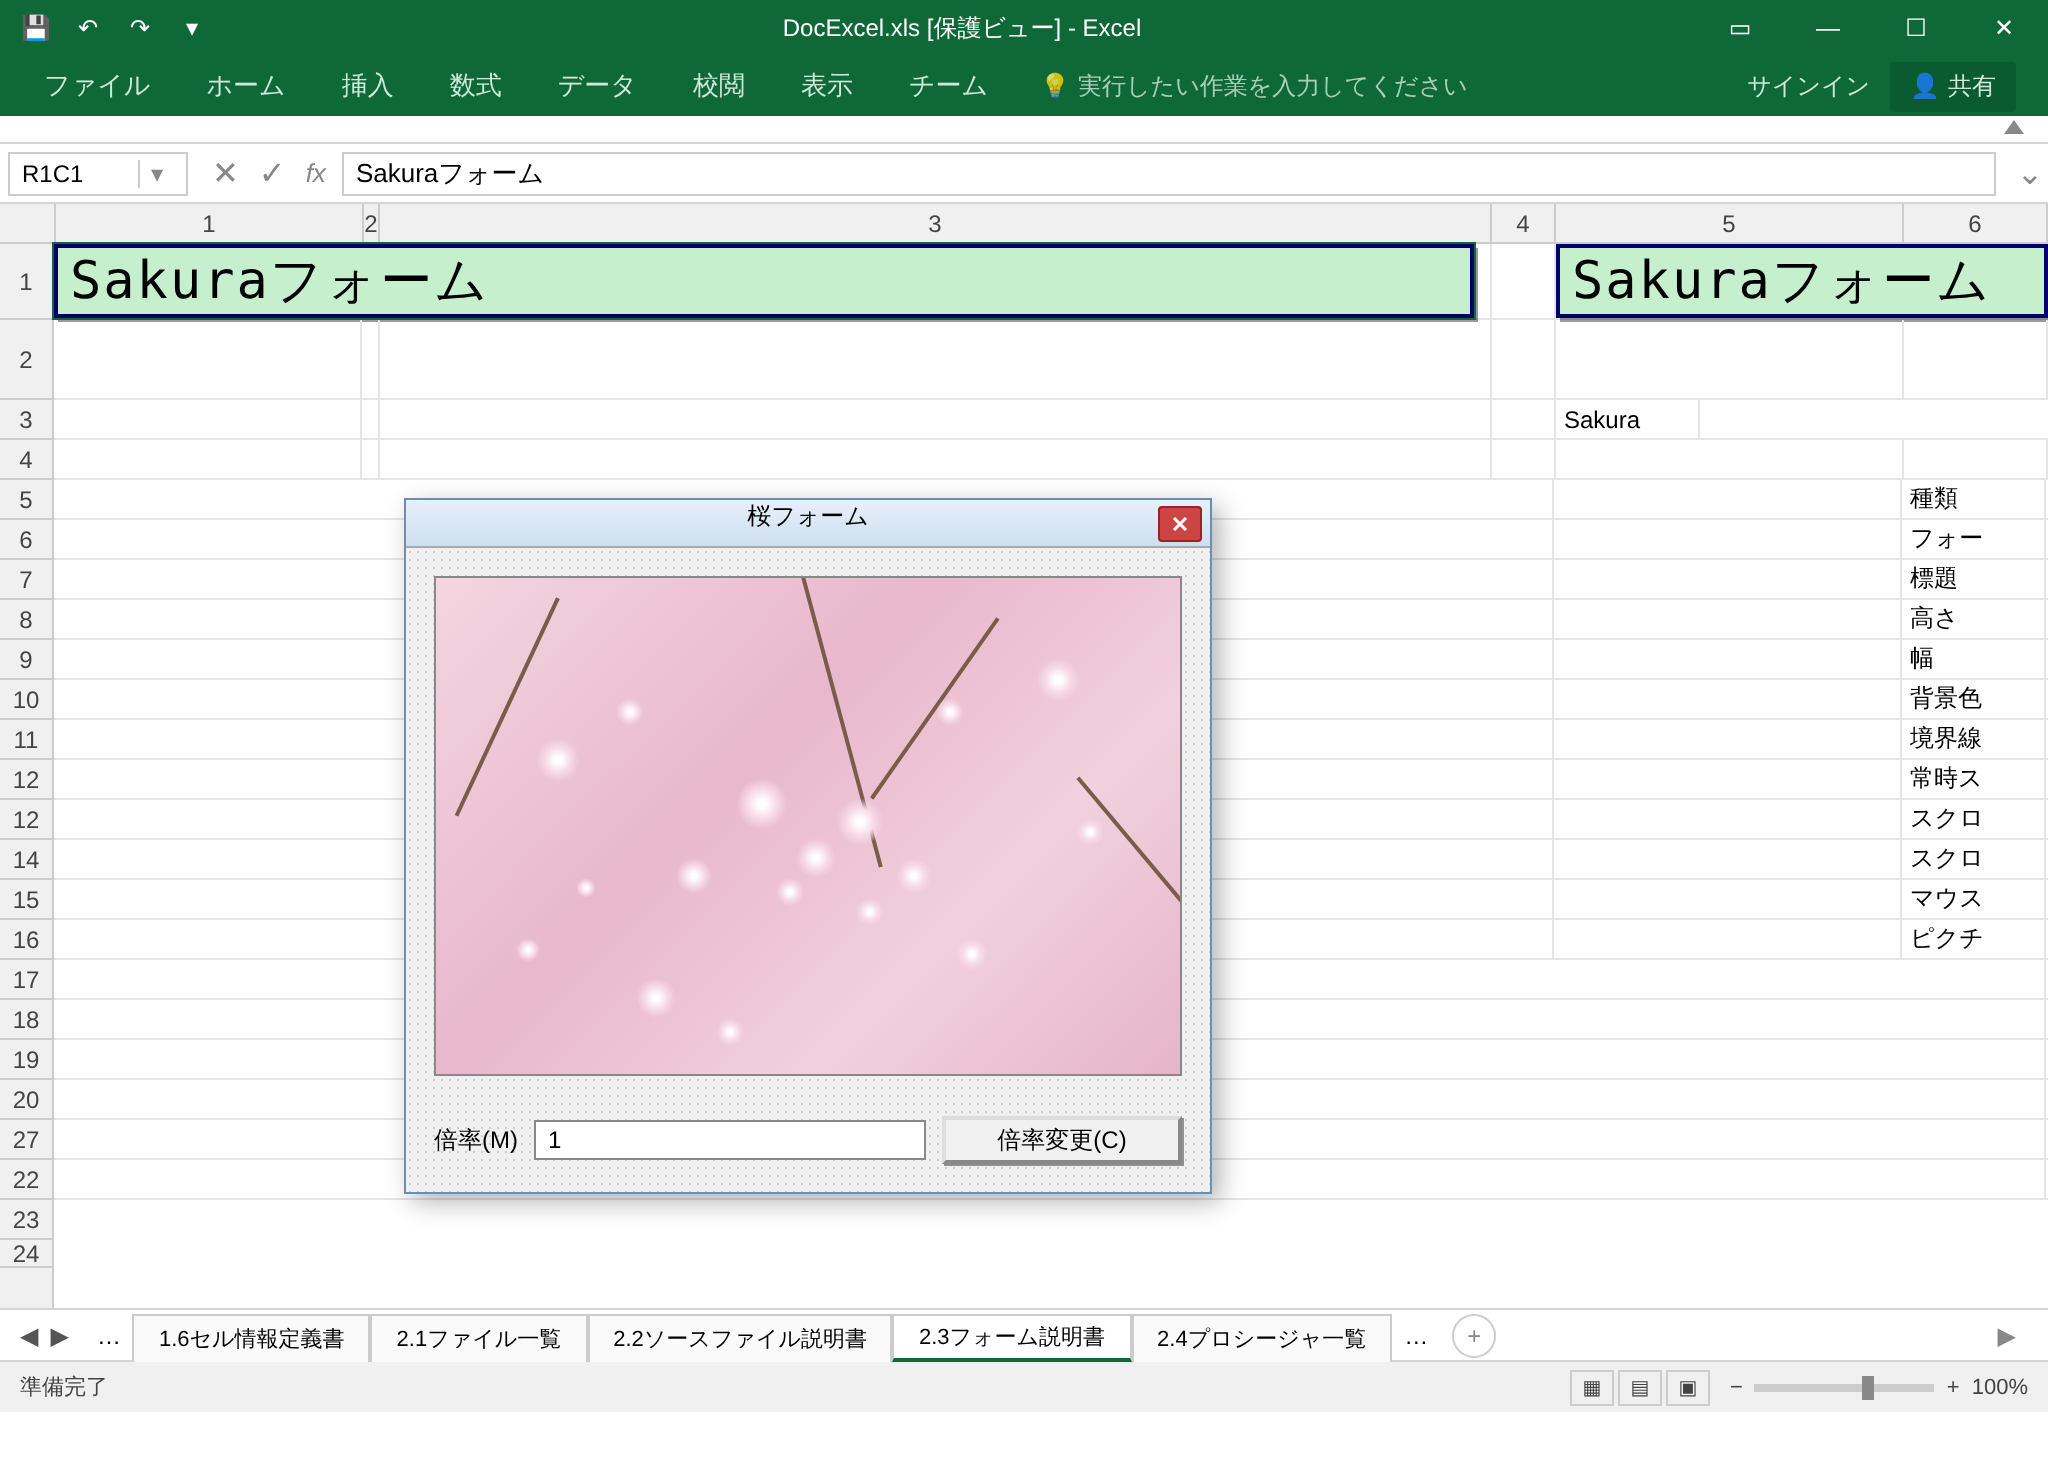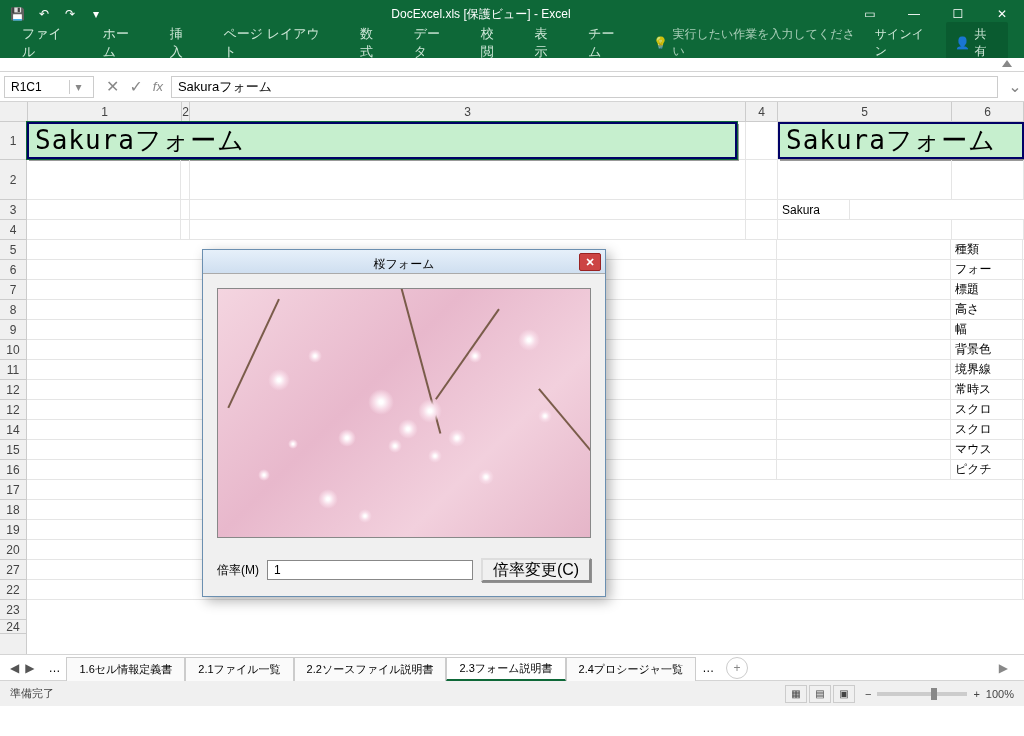--- a/index.html
+++ b/index.html
@@ -39,28 +39,28 @@
 .rh.big { height: 38px; line-height: 38px; }
 .cells { position: relative; flex: 1; }
 .row { display: flex; height: 20px; border-bottom: 1px solid #e5e5e5; }
 .row.big { height: 38px; }
 .cell { border-right: 1px solid #e5e5e5; font-size: 12px; padding: 0 4px; display: flex; align-items: center; white-space: nowrap; overflow: hidden; }
 
 .title-cell { background: #c6efce; border: 2px solid #006; font-family: 'MS UI Gothic', monospace; font-size: 26px; letter-spacing: 1px; padding: 0 6px; box-shadow: 2px 2px 0 rgba(0,0,0,.4); }
 .tag-cell { background: #ffffcc; border: 1px solid #999; font-size: 12px; text-align: center; padding: 0 6px; letter-spacing: 2px; box-shadow: 1px 1px 0 rgba(0,0,0,.2); }
 
 .dialog { position: absolute; left: 175px; top: 127px; width: 404px; background: #f0f0f0; border: 1px solid #6b8fb0; box-shadow: 4px 4px 12px rgba(0,0,0,.3); }
-.dlg-title { height: 24px; background: linear-gradient(#e6f0fa,#cfdff0); display: flex; align-items: flex-end; justify-content: center; font-size: 12px; position: relative; border-bottom: 1px solid #aaa; }
+.dlg-title { height: 24px; background: linear-gradient(#e6f0fa,#cfdff0); display: flex; align-items: flex-start; justify-content: center; font-size: 12px; position: relative; border-bottom: 1px solid #aaa; }
 .dlg-close { position: absolute; right: 4px; top: 3px; width: 22px; height: 18px; background: #c44; border: 1px solid #922; border-radius: 2px; color: #fff; font-size: 11px; display: flex; align-items: center; justify-content: center; font-weight: bold; cursor: pointer; }
 .dlg-body { padding: 14px; background-image: radial-gradient(#ccc 0.5px, transparent 0.5px); background-size: 4px 4px; }
 .sakura-img { width: 100%; height: 250px; border: 1px solid #888; background: linear-gradient(135deg,#f4d5e0,#e8b8cc 40%,#f2d0dd 70%,#e5b5c8); position: relative; overflow: hidden; margin-bottom: 20px; }
 .dlg-controls { display: flex; align-items: center; gap: 8px; }
 .dlg-label { font-size: 12px; }
 .dlg-input { flex: 1; height: 20px; background: #fff; border: 1px solid #888; padding: 0 6px; font-size: 12px; }
-.dlg-btn { width: 110px; height: 24px; background: #f0f0f0; border: 2px outset #ddd; font-size: 16px; cursor: pointer; box-shadow: 1px 1px 0 rgba(0,0,0,.4); }
+.dlg-btn { width: 120px; height: 24px; background: #f0f0f0; border: 2px outset #ddd; font-size: 12px; cursor: pointer; box-shadow: 1px 1px 0 rgba(0,0,0,.4); }
 
 .sheet-tabs { height: 26px; background: #fff; border-top: 1px solid #d4d4d4; display: flex; align-items: center; font-size: 12px; padding: 0 10px; }
 .nav { display: flex; gap: 6px; color: #555; margin-right: 8px; }
 .nav span { cursor: pointer; }
 .ellipsis { padding: 0 6px; }
 .stab { padding: 0 12px; height: 24px; border: 1px solid #ccc; border-bottom: none; display: flex; align-items: center; margin-top: 2px; background: #fafafa; cursor: pointer; font-size: 11px; }
 .stab.active { background: #fff; border-bottom: 2px solid #0e6838; font-weight: 500; }
 .add-sheet { width: 22px; height: 22px; border: 1px solid #ccc; border-radius: 50%; display: flex; align-items: center; justify-content: center; color: #888; margin-left: 6px; cursor: pointer; }
 .scroll-bar { flex: 1; }
 
@@ -91,21 +91,20 @@
     <div class="win-btn">—</div>
     <div class="win-btn">☐</div>
     <div class="win-btn">✕</div>
   </div>
 </div>
 
 <div class="ribbon-tabs">
   <div class="rtab">ファイル</div>
   <div class="rtab">ホーム</div>
   <div class="rtab">挿入</div>
-  <div class="rtab">ページ レイアウト</div>
   <div class="rtab">数式</div>
   <div class="rtab">データ</div>
   <div class="rtab">校閲</div>
   <div class="rtab">表示</div>
   <div class="rtab">チーム</div>
   <div class="tell-me">
     <span>💡</span>
     <span>実行したい作業を入力してください</span>
   </div>
   <div class="signin">サインイン</div>

